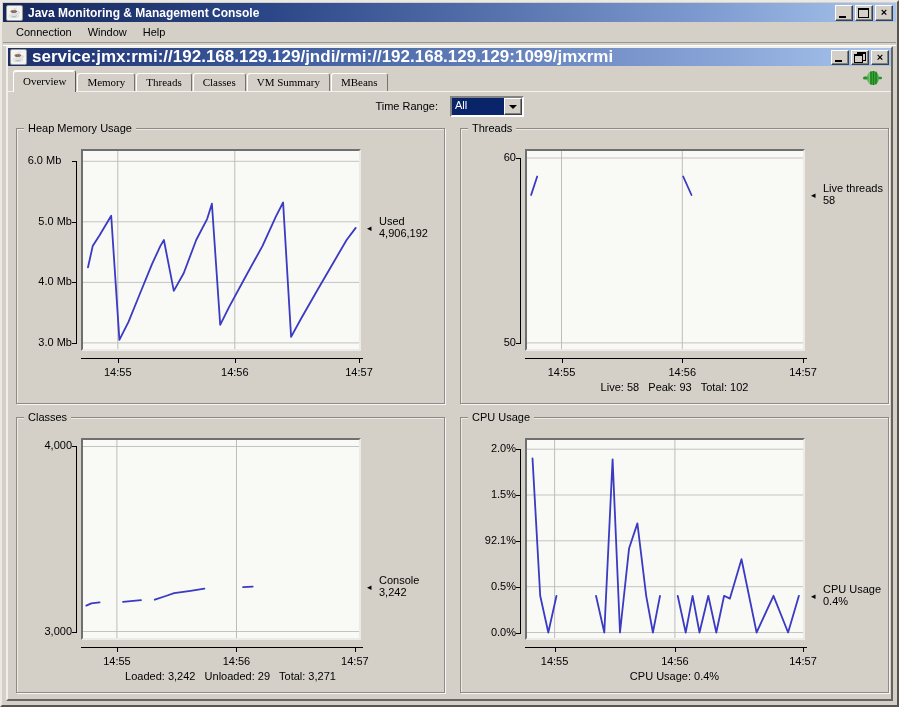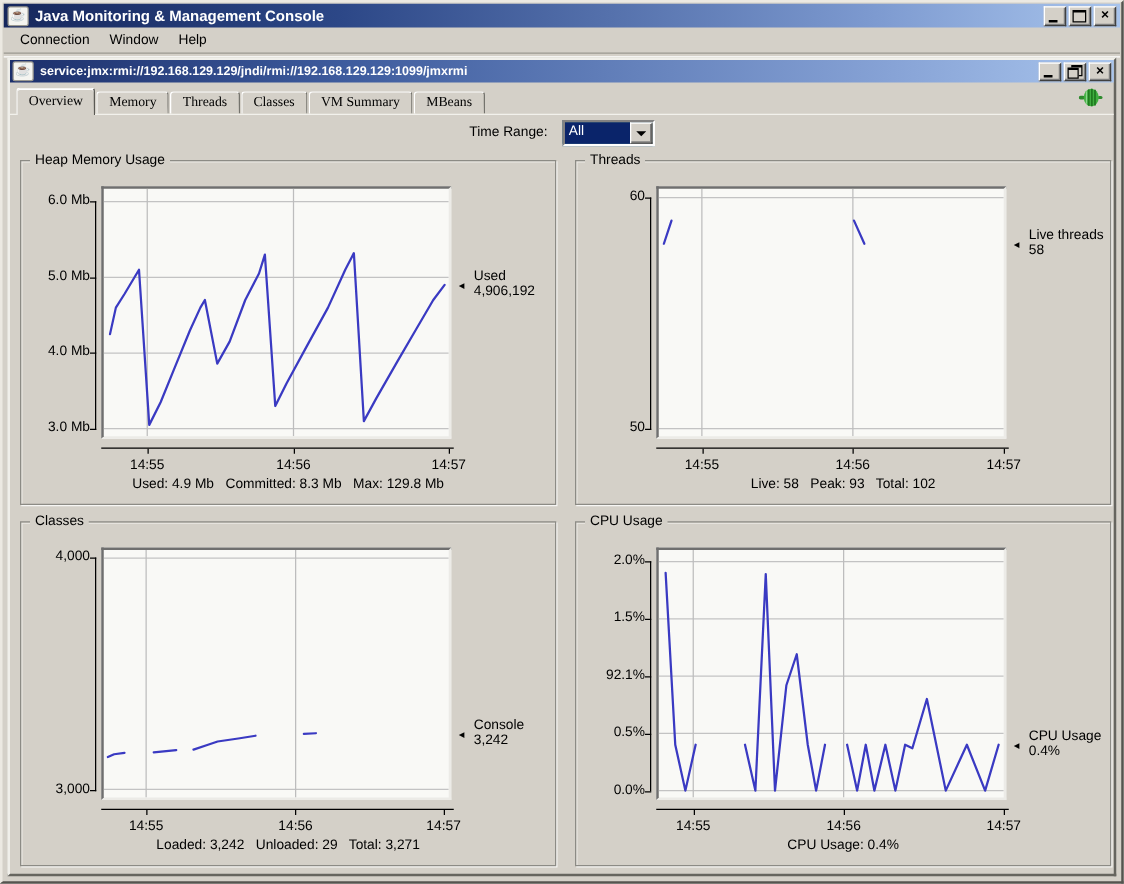--- a/index.html
+++ b/index.html
@@ -23,21 +23,21 @@
   .g-rst-f{position:absolute;left:2px;bottom:1px;width:7px;height:6px;border:1px solid #000;border-top-width:2px;background:#d4d0c8;}
   .g-x{position:absolute;inset:0;text-align:center;font-weight:bold;font-size:11px;line-height:12px;}
   .menubar{position:absolute;left:1px;top:21px;right:1px;height:19px;display:flex;align-items:center;padding-left:5px;}
   .menu-item{padding:2px 8px 3px 8px;cursor:default;}
   .menu-divider{position:absolute;left:1px;right:1px;top:40px;height:2px;border-top:1px solid #9a9890;border-bottom:1px solid #fff;}
   
   .inner-frame{position:absolute;left:4px;top:44px;right:4px;bottom:4px;background:#d4d0c8;
     border:2px solid;border-color:#f0efea #66655f #66655f #f0efeA;}
   .inner-titlebar{height:18px;background:linear-gradient(90deg,#1c2f6b 0%,#3d5b9d 30%,#87a3d6 80%,#a8c4ec 100%);
     display:flex;align-items:center;padding:0 2px;}
-  .inner-titlebar .tb-title{font-size:10px;}
+  .inner-titlebar .tb-title{font-size:17px;}
   .inner-titlebar .win-btn{height:13px;}
   
   .tabbar{position:absolute;left:0;top:19px;right:0;height:24px;display:flex;align-items:flex-end;padding-left:5px;font-family:Liberation Serif, serif;}
   .tab{height:17px;line-height:17px;padding:0 9px;background:#d4d0c8;margin-right:1px;
     border:1px solid;border-color:#fff #74736d #74736d #fff;border-bottom:none;
     border-top-left-radius:3px;border-top-right-radius:3px;cursor:default;}
   .tab.selected{height:21px;line-height:20px;position:relative;z-index:3;margin-bottom:-1px;
     border-color:#fff #5a5954 transparent #fff;box-shadow:inset 0 1px 0 #fff;}
   .content-line{position:absolute;left:0;right:0;top:43px;border-top:1px solid #f2f1ec;}
   .plug{position:absolute;right:8px;top:21px;width:20px;height:18px;}
@@ -151,40 +151,39 @@
               <line x1="0" x2="276" y1="70.8" y2="70.8" stroke="#c3c3c3" stroke-width="1"></line>
               <line x1="0" x2="276" y1="131.4" y2="131.4" stroke="#c3c3c3" stroke-width="1"></line>
               <line x1="0" x2="276" y1="191.9" y2="191.9" stroke="#c3c3c3" stroke-width="1"></line>
               <line x1="34.8" x2="34.8" y1="0" y2="198" stroke="#bdbdbd" stroke-width="1"></line>
               <line x1="151.8" x2="151.8" y1="0" y2="198" stroke="#bdbdbd" stroke-width="1"></line>
               <polyline points="5.0,116.3 9.7,95.1 16.6,84.2 28.2,64.8 36.4,188.9 45.5,170.8 56.6,143.5 69.0,113.2 77.3,95.1 80.9,89.0 90.8,139.9 100.7,122.3 113.2,89.0 124.2,67.8 128.9,52.7 137.2,173.8 146.3,155.6 162.8,125.3 179.4,95.1 193.2,64.8 200.1,51.5 208.1,185.9 218.0,167.7 234.6,138.7 251.2,110.2 263.6,89.0 272.7,76.9" fill="none" stroke="#3a3ac2" stroke-width="1.8" stroke-linejoin="round" stroke-linecap="round"></polyline>
             </svg>
           </div>
           <div class="yaxis" style="left: 59px; width: 1px; top: 32.2936px; height: 182.651px;"></div>
           <div class="ytick" style="left: 55px; width: 5px; height: 1px; top: 32.2936px;"></div>
-          <div class="ylab" style="top: 25.2936px;">6.0 Mb</div>
+          <div class="ylab" style="top: 25.2936px; text-align: center;">6.0 Mb</div>
           <div class="ytick" style="left: 55px; width: 5px; height: 1px; top: 92.844px;"></div>
           <div class="ylab" style="top: 85.844px;">5.0 Mb</div>
           <div class="ytick" style="left: 55px; width: 5px; height: 1px; top: 153.394px;"></div>
           <div class="ylab" style="top: 146.394px;">4.0 Mb</div>
           <div class="ytick" style="left: 55px; width: 5px; height: 1px; top: 213.945px;"></div>
           <div class="ylab" style="top: 206.945px;">3.0 Mb</div>
           <div class="xaxis" style="left: 64px; top: 229px; width: 282px; height: 1px;"></div>
           <div class="xtick" style="left: 100.776px; top: 230px; width: 1px; height: 4px;"></div>
           <div class="xlab" style="left: 78.776px; top: 237px;">14:55</div>
           <div class="xtick" style="left: 217.8px; top: 230px; width: 1px; height: 4px;"></div>
           <div class="xlab" style="left: 195.8px; top: 237px;">14:56</div>
           <div class="xtick" style="left: 342px; top: 230px; width: 1px; height: 4px;"></div>
           <div class="xlab" style="left: 320px; top: 237px;">14:57</div>
           <div class="ann-arrow" style="top: 93.8991px;">◂</div>
           <div class="ann-text" style="top: 85.8991px;">
             <div>Used</div>
             <div>4,906,192</div>
           </div>
-          <div class="summary">Used: 4.9 Mb   Committed: 8.3 Mb   Max: 129.8 Mb</div>
         </div>
         <div class="groupbox" style="left: 452px; top: 80px;">
           <span class="gb-label">Threads</span>
           <div class="plot">
             <svg width="276" height="198">
               <line x1="0" x2="276" y1="7.0" y2="7.0" stroke="#c3c3c3" stroke-width="1"></line>
               <line x1="0" x2="276" y1="191.9" y2="191.9" stroke="#c3c3c3" stroke-width="1"></line>
               <line x1="34.5" x2="34.5" y1="0" y2="198" stroke="#bdbdbd" stroke-width="1"></line>
               <line x1="155.3" x2="155.3" y1="0" y2="198" stroke="#bdbdbd" stroke-width="1"></line>
               <polyline points="4.1,44.0 10.2,25.5" fill="none" stroke="#3a3ac2" stroke-width="1.8" stroke-linejoin="round" stroke-linecap="round"></polyline>

